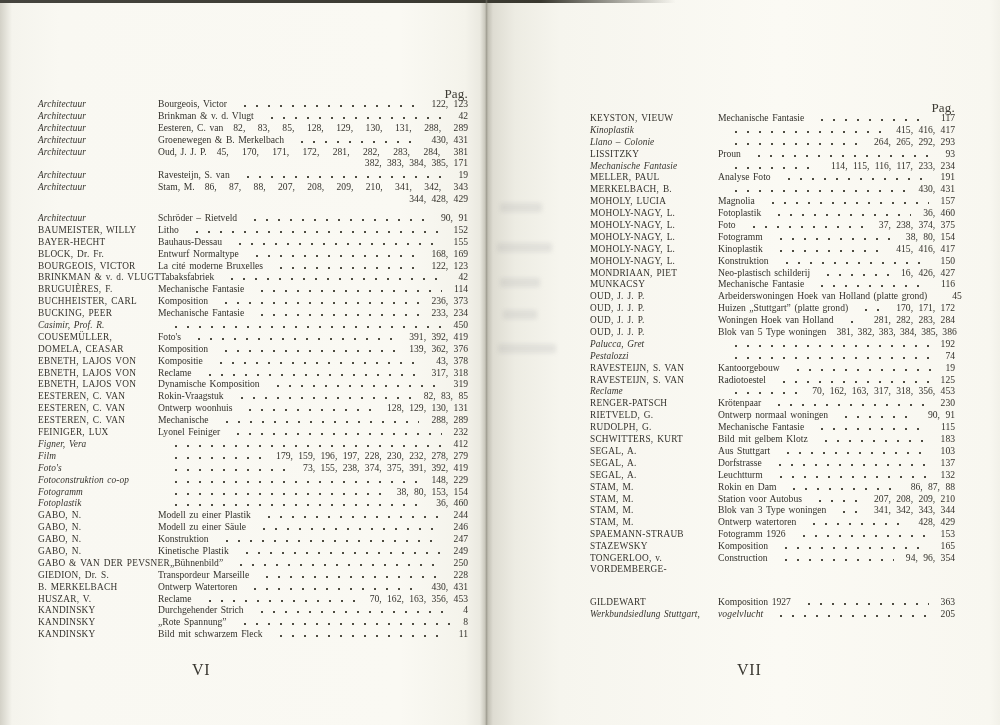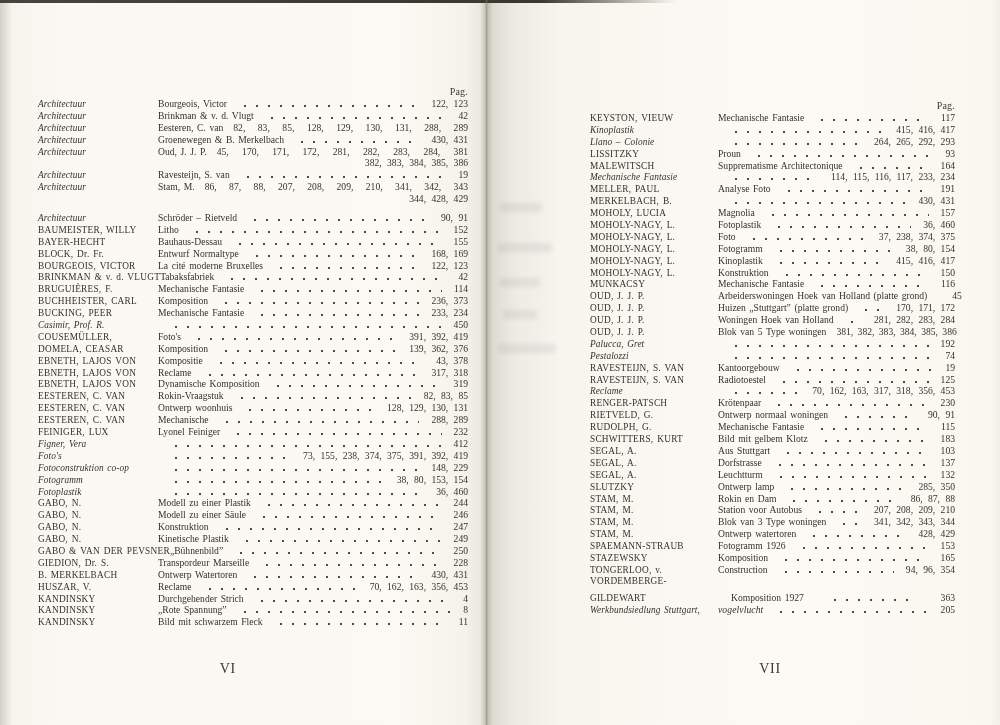--- a/index.html
+++ b/index.html
@@ -25,38 +25,38 @@
     position: absolute; top: 0; left: 485px; width: 3px; height: 725px;
     background: linear-gradient(90deg, rgba(130,128,116,0), rgba(130,128,116,.45), rgba(130,128,116,0));
   }
 
   .bleed { position: absolute; filter: blur(2px); background: rgba(125,130,138,.14); border-radius: 2px; }
 
   .content { position: absolute; }
   .content.left  { left: 38px;  top: 86px;  width: 430px; }
   .content.right { left: 590px; top: 100px; width: 365px; }
 
-  .pag { text-align: right; font-size: 10px; color: #3c3a33; letter-spacing: .2px; height: 12px; }
+  .pag { text-align: right; font-size: 13px; color: #3c3a33; letter-spacing: .2px; height: 12px; }
 
   .rows { margin-top: 0; }
   .row { display: flex; align-items: baseline; height: 11.9px; font-size: 9.6px;
          white-space: nowrap; word-spacing: 1.2px; }
   .nm { flex: 0 0 auto; min-width: 120px; font-size: 9.3px; letter-spacing: .25px; }
   .content.right .nm { min-width: 128px; }
   .it { font-style: italic; letter-spacing: .1px; }
   .tt { flex: 0 0 auto; }
   .ld { height: 2px; flex: 1 1 20px; min-width: 6px; margin: 0 8px 0 7px; align-self: baseline;
         background-image: radial-gradient(circle, rgba(68,66,56,.95) .8px, rgba(68,66,56,0) 1.15px);
         background-size: 12px 2px; background-position: 5px 0; background-repeat: repeat-x; }
   .pg { flex: 0 0 auto; margin-left: 4px; word-spacing: 3px; }
   .pg.sp { flex: 1 1 auto; text-align: justify; text-align-last: justify; word-spacing: 2px; margin-left: 10px; }
   .pg.rt { flex: 1 1 auto; text-align: right; word-spacing: 3px; }
 
-  .folio { position: absolute; top: 661px; width: 44px; text-align: right;
-           font-size: 14px; letter-spacing: .8px; color: #3a3831; }
+  .folio { position: absolute; top: 661px; width: 44px; text-align: left;
+           font-size: 16px; letter-spacing: .8px; color: #3a3831; }
   .folio.vi  { left: 192px; }
   .folio.vii { left: 737px; }
 </style>
 </head>
 <body>
 
 <div class="scan">
 
   <div class="top-edge"></div>
   <div class="gutter-line"></div>
@@ -93,21 +93,21 @@
           <span class="ld"></span>
           <span class="pg">430, 431</span>
         </div>
         <div class="row">
           <span class="nm it">Architectuur</span>
           <span class="tt">Oud, J. J. P.</span>
           <span class="pg sp">45, 170, 171, 172, 281, 282, 283, 284, 381</span>
         </div>
         <div class="row">
           <span class="nm"></span>
-          <span class="pg rt">382, 383, 384, 385, 386</span>
+          <span class="pg rt">382, 383, 384, 385, 171</span>
         </div>
         <div class="row">
           <span class="nm it">Architectuur</span>
           <span class="tt">Ravesteijn, S. van</span>
           <span class="ld"></span>
           <span class="pg">19</span>
         </div>
         <div class="row">
           <span class="nm it">Architectuur</span>
           <span class="tt">Stam, M.</span>
@@ -227,20 +227,25 @@
         <div class="row">
           <span class="nm">FEINIGER, LUX</span>
           <span class="tt">Lyonel Feiniger</span>
           <span class="ld"></span>
           <span class="pg">232</span>
         </div>
         <div class="row">
           <span class="nm it">Figner, Vera</span>
           <span class="ld"></span>
           <span class="pg">412</span>
+        </div>
+        <div class="row">
+          <span class="nm it">Film</span>
+          <span class="ld"></span>
+          <span class="pg">179, 159, 196, 197, 228, 230, 232, 278, 279</span>
         </div>
         <div class="row">
           <span class="nm it">Foto's</span>
           <span class="ld"></span>
           <span class="pg">73, 155, 238, 374, 375, 391, 392, 419</span>
         </div>
         <div class="row">
           <span class="nm it">Fotoconstruktion co-op</span>
           <span class="ld"></span>
           <span class="pg">148, 229</span>
@@ -343,26 +348,20 @@
           <span class="ld"></span>
           <span class="pg">264, 265, 292, 293</span>
         </div>
         <div class="row">
           <span class="nm">LISSITZKY</span>
           <span class="tt">Proun</span>
           <span class="ld"></span>
           <span class="pg">93</span>
         </div>
         <div class="row">
-          <span class="nm">MALEWITSCH</span>
-          <span class="tt">Supprematisme Architectonique</span>
-          <span class="ld"></span>
-          <span class="pg">164</span>
-        </div>
-        <div class="row">
           <span class="nm it">Mechanische Fantasie</span>
           <span class="ld"></span>
           <span class="pg">114, 115, 116, 117, 233, 234</span>
         </div>
         <div class="row">
           <span class="nm">MELLER, PAUL</span>
           <span class="tt">Analyse Foto</span>
           <span class="ld"></span>
           <span class="pg">191</span>
         </div>
@@ -399,20 +398,26 @@
           <span class="nm">MOHOLY-NAGY, L.</span>
           <span class="tt">Kinoplastik</span>
           <span class="ld"></span>
           <span class="pg">415, 416, 417</span>
         </div>
         <div class="row">
           <span class="nm">MOHOLY-NAGY, L.</span>
           <span class="tt">Konstruktion</span>
           <span class="ld"></span>
           <span class="pg">150</span>
+        </div>
+        <div class="row">
+          <span class="nm">MONDRIAAN, PIET</span>
+          <span class="tt">Neo-plastisch schilderij</span>
+          <span class="ld"></span>
+          <span class="pg">16, 426, 427</span>
         </div>
         <div class="row">
           <span class="nm">MUNKACSY</span>
           <span class="tt">Mechanische Fantasie</span>
           <span class="ld"></span>
           <span class="pg">116</span>
         </div>
         <div class="row">
           <span class="nm">OUD, J. J. P.</span>
           <span class="tt">Arbeiderswoningen Hoek van Holland (platte grond)</span>
@@ -499,26 +504,20 @@
           <span class="ld"></span>
           <span class="pg">137</span>
         </div>
         <div class="row">
           <span class="nm">SEGAL, A.</span>
           <span class="tt">Leuchtturm</span>
           <span class="ld"></span>
           <span class="pg">132</span>
         </div>
         <div class="row">
-          <span class="nm">SLUTZKY</span>
-          <span class="tt">Ontwerp lamp</span>
-          <span class="ld"></span>
-          <span class="pg">285, 350</span>
-        </div>
-        <div class="row">
           <span class="nm">STAM, M.</span>
           <span class="tt">Rokin en Dam</span>
           <span class="ld"></span>
           <span class="pg">86, 87, 88</span>
         </div>
         <div class="row">
           <span class="nm">STAM, M.</span>
           <span class="tt">Station voor Autobus</span>
           <span class="ld"></span>
           <span class="pg">207, 208, 209, 210</span>
@@ -549,21 +548,21 @@
         </div>
         <div class="row">
           <span class="nm">TONGERLOO, v.</span>
           <span class="tt">Construction</span>
           <span class="ld"></span>
           <span class="pg">94, 96, 354</span>
         </div>
         <div class="row">
           <span class="nm">VORDEMBERGE-</span>
         </div>
-        <div class="row" style="margin-top: 4px; gap: 13px;">
+        <div class="row" style="margin-top: 20px;">
           <span class="nm">GILDEWART</span>
           <span class="tt">Komposition 1927</span>
           <span class="ld"></span>
           <span class="pg">363</span>
         </div>
         <div class="row">
           <span class="nm it">Werkbundsiedlung Stuttgart,</span>
           <span class="tt it">vogelvlucht</span>
           <span class="ld"></span>
           <span class="pg">205</span>

